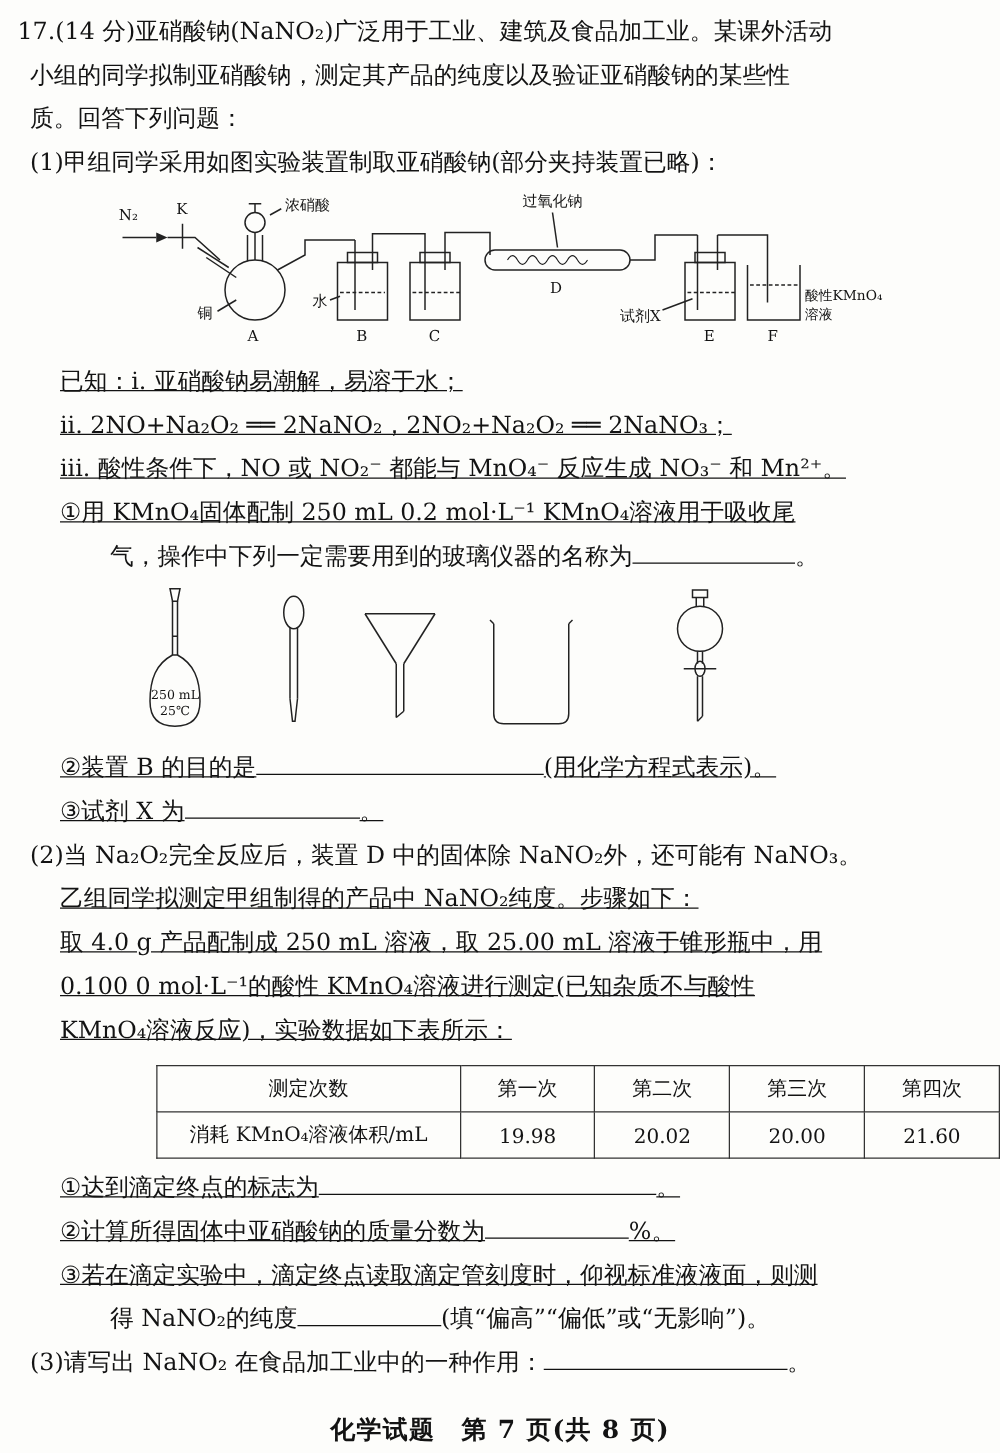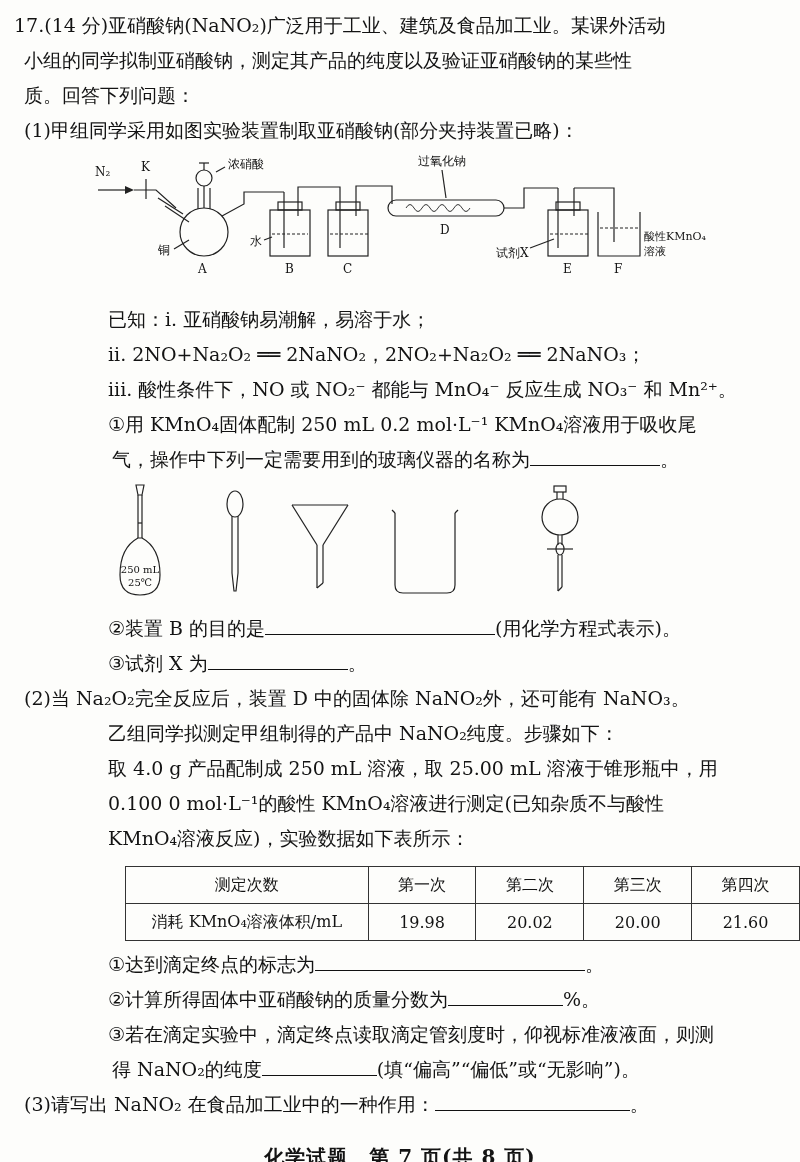--- a/index.html
+++ b/index.html
@@ -5,29 +5,29 @@
   html,body{margin:0;padding:0;}
   body{
     width:800px;height:1162px;background:#fdfdfb;color:#131313;
     font-family:"DejaVu Serif","DejaVu Sans",serif;
     overflow:hidden;position:relative;
   }
   .page{padding-top:8px;}
   .line{font-size:19px;line-height:35px;white-space:nowrap;}
   .ind0{padding-left:14px;}
   .ind1{padding-left:24px;}
-  .ind2{padding-left:108px;}
-  .ind3{padding-left:112px;}
+  .ind2{padding-left:48px;text-decoration:underline;}
+  .ind3{padding-left:88px;}
   .blank{
     display:inline-block;height:1em;border-bottom:1.3px solid #111;
     vertical-align:baseline;
   }
   .bw130{width:130px;} .bw230{width:230px;} .bw140{width:140px;}
   .bw270{width:270px;} .bw115{width:115px;} .bw195{width:195px;}
-  .diagram-wrap{margin:4px 0 18px 92px;}
+  .diagram-wrap{margin:4px 0 4px 92px;}
   .glass-wrap{margin:6px 0 2px 95px;}
   svg{font-family:inherit;}
   svg text{fill:#131313;}
   .data-table{
     border-collapse:collapse;margin:10px 0 6px 125px;
     font-size:16px;
   }
   .data-table td{
     border:1.2px solid #333;text-align:center;
     padding:5px 8px;height:26px;

